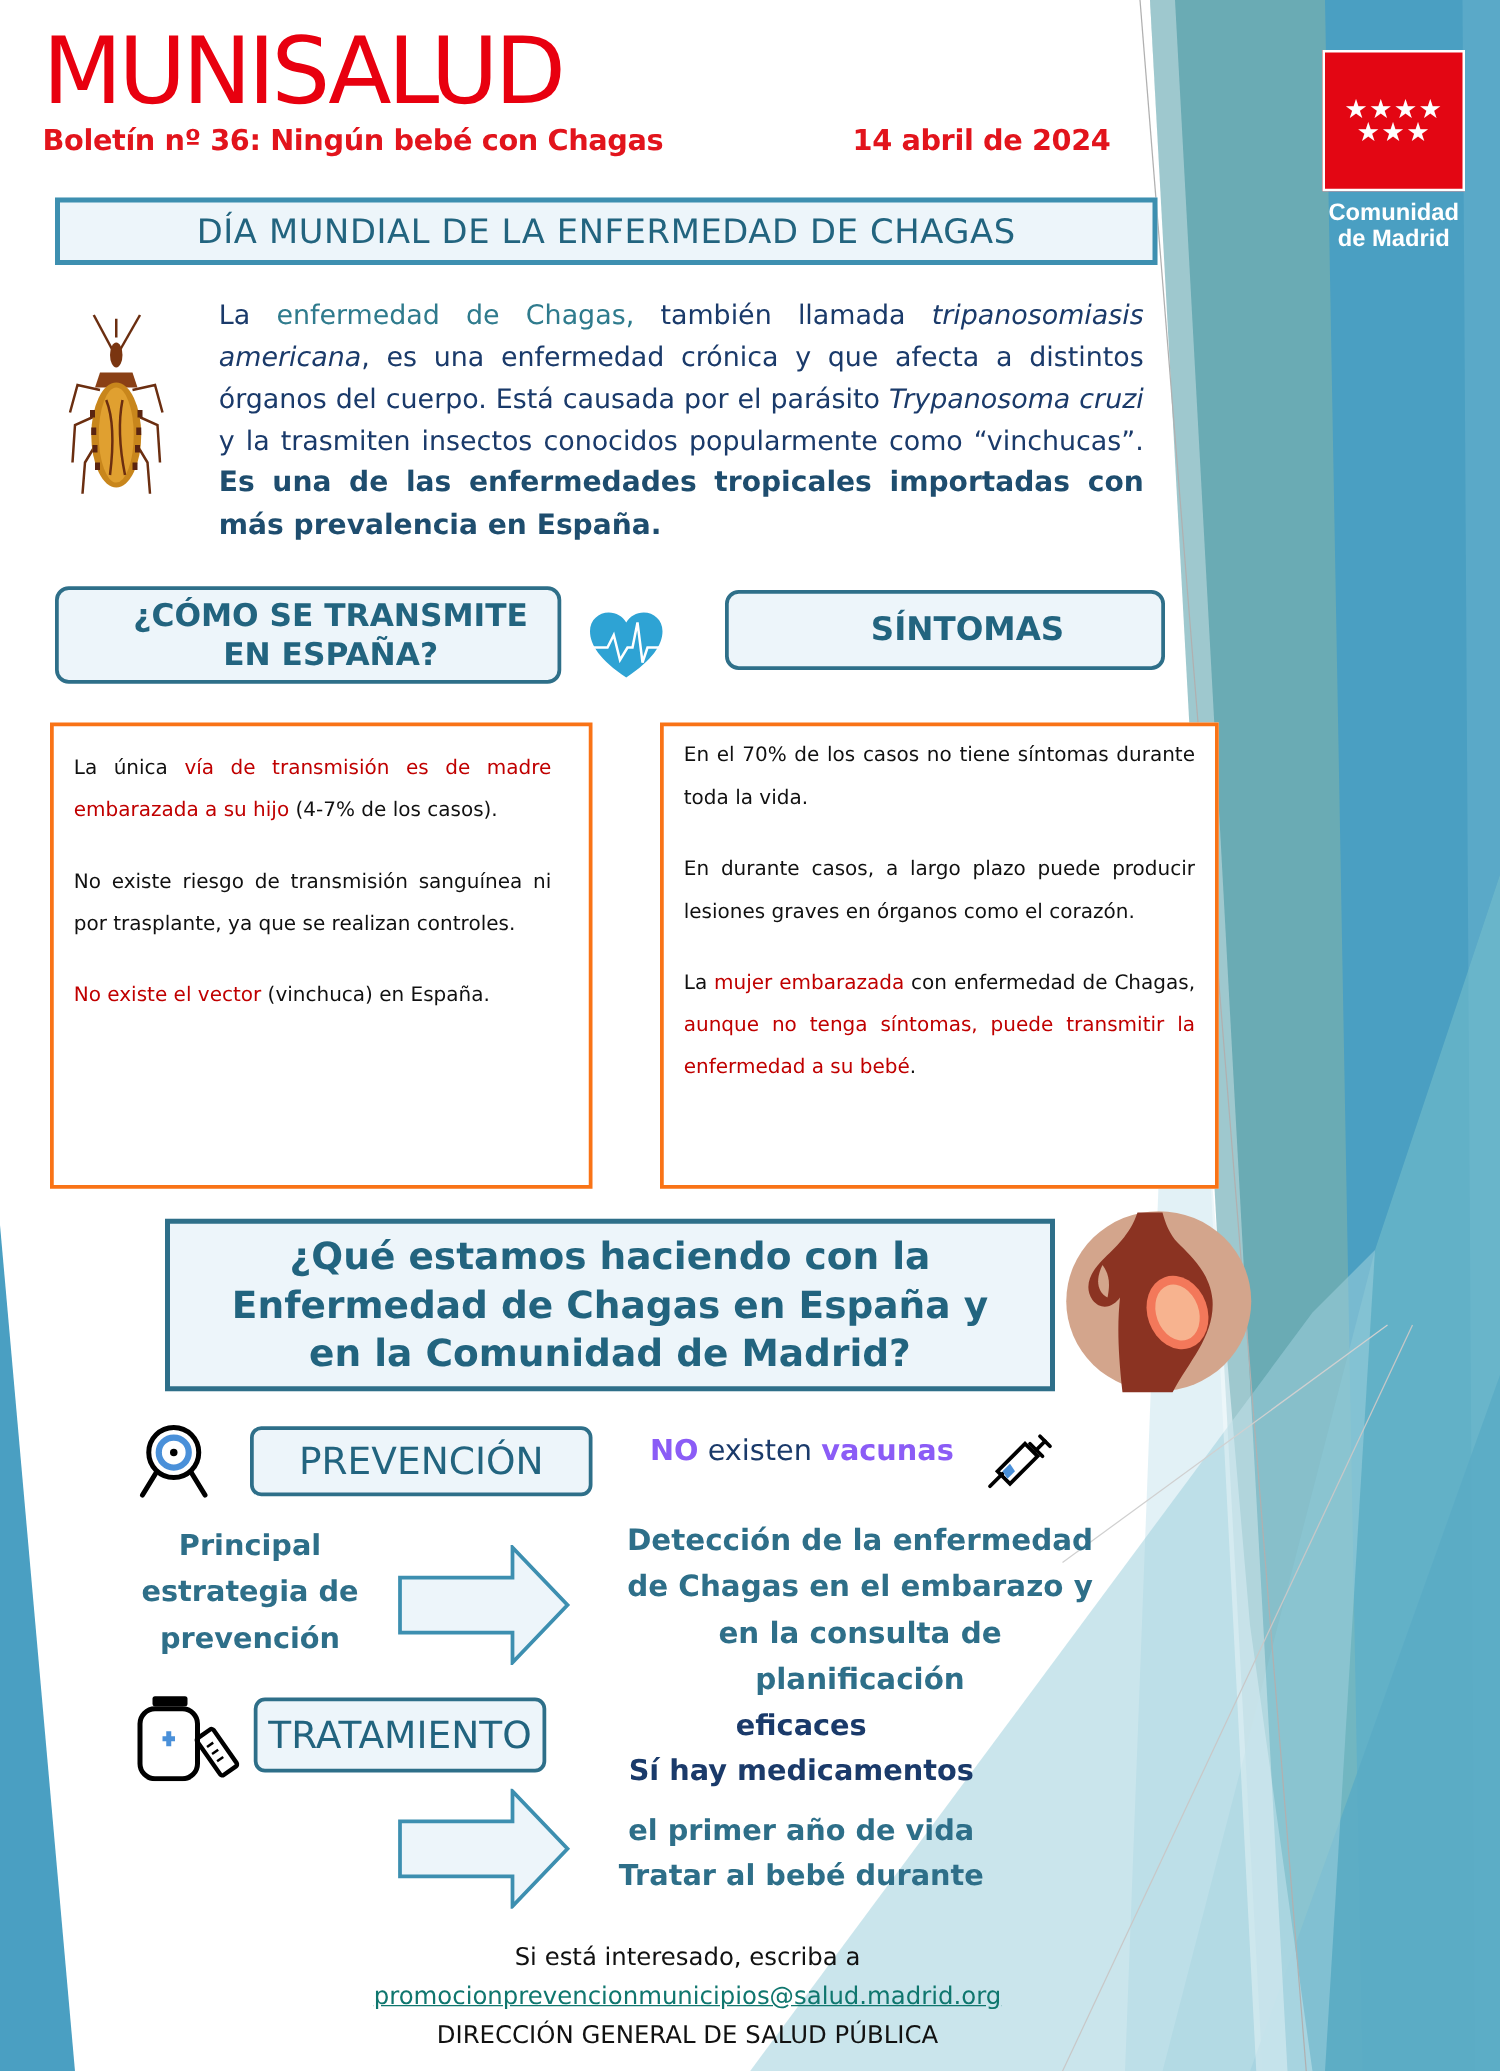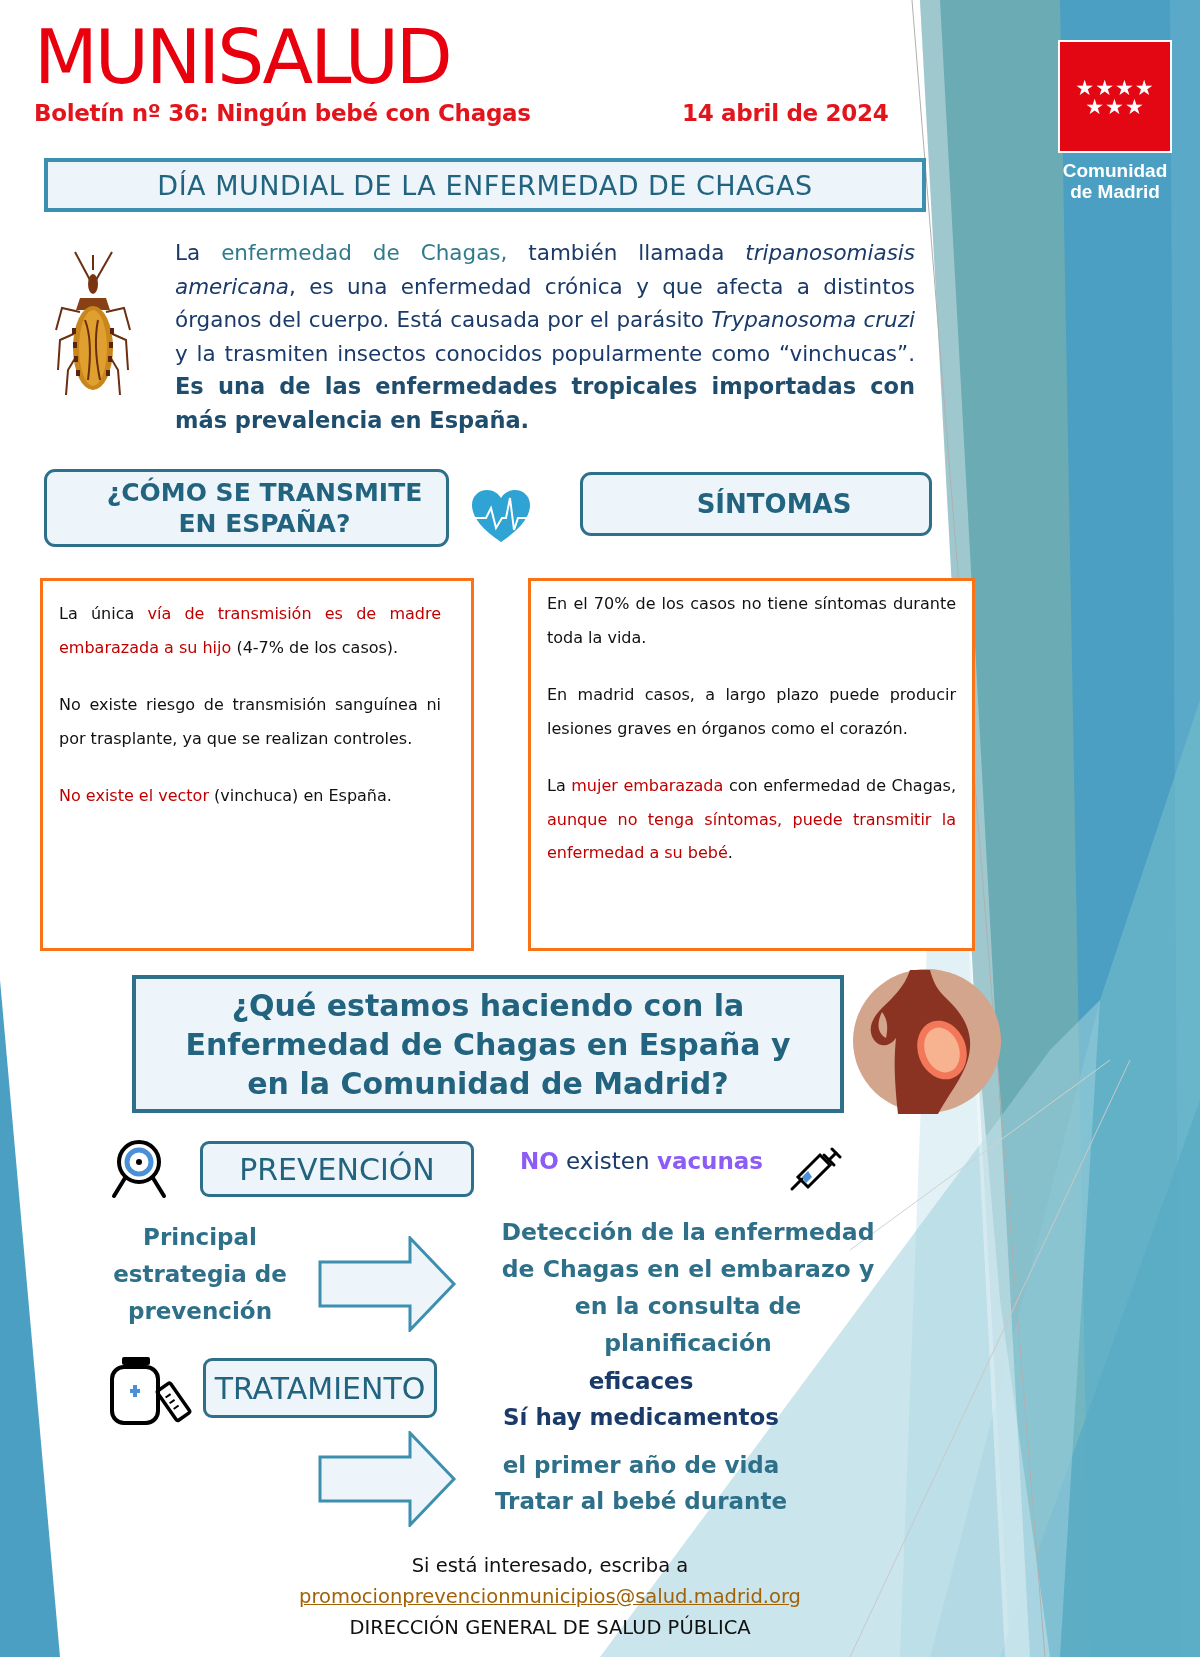--- a/index.html
+++ b/index.html
@@ -61,21 +61,21 @@
   .arrow1 { left: 318px; top: 1236px; width: 140px; height: 96px; }
   .deteccion { left: 488px; top: 1214px; width: 400px; font-size: 23.5px; line-height: 37px; }
 
   .bottle-icon { left: 108px; top: 1355px; width: 86px; height: 70px; }
   .medic { left: 496px; top: 1363px; width: 290px; font-family: "DejaVu Sans", sans-serif; font-weight: bold; color: #1a3a6a; font-size: 23px; line-height: 36px; text-align: center; }
   .arrow2 { left: 318px; top: 1431px; width: 140px; height: 96px; }
   .tratar { left: 486px; top: 1447px; width: 310px; font-size: 23px; line-height: 36px; }
 
   
   .footer { left: 240px; top: 1550px; width: 620px; text-align: center; font-family: "DejaVu Sans", sans-serif; font-size: 19.5px; line-height: 31px; color: #111; }
-  .footer a { color: #a16207; text-decoration: underline; }
+  .footer a { color: #0f766e; text-decoration: underline; }
 </style>
 </head>
 <body>
 
 <svg class="bg-deco" viewBox="0 0 1200 1657" preserveAspectRatio="none">
 
   <polygon points="920,0 1200,0 1200,1657 1010,1657" fill="#6aabb4"></polygon>
   <polygon points="1060,0 1200,0 1200,1657 1090,1657" fill="#4a9fc2"></polygon>
   <polygon points="1170,0 1200,0 1200,1657 1180,1657" fill="#5aa9c8"></polygon>
   <polygon points="1000,1657 1200,1100 1200,1657" fill="#3a95bd" opacity="0.9"></polygon>
@@ -157,21 +157,21 @@
 </div>
 
 <div class="abs info info-left">
   <p><span>La única </span><span class="red">vía de transmisión es de madre embarazada a su hijo</span><span> (4-7% de los casos).</span></p>
   <p>No existe riesgo de transmisión sanguínea ni por trasplante, ya que se realizan controles.</p>
   <p><span class="red">No existe el vector</span><span> (vinchuca) en España.</span></p>
 </div>
 
 <div class="abs info info-right">
   <p>En el 70% de los casos no tiene síntomas durante toda la vida.</p>
-  <p>En madrid casos, a largo plazo puede producir lesiones graves en órganos como el corazón.</p>
+  <p>En durante casos, a largo plazo puede producir lesiones graves en órganos como el corazón.</p>
   <p><span>La </span><span class="red">mujer embarazada</span><span> con enfermedad de Chagas, </span><span class="red">aunque no tenga síntomas, puede transmitir la enfermedad a su bebé</span><span>.</span></p>
 </div>
 
 <div class="abs qbanner">
   <div>
     <div>¿Qué estamos haciendo con la</div>
     <div>Enfermedad de Chagas en España y</div>
     <div>en la Comunidad de Madrid?</div>
   </div>
 </div>

